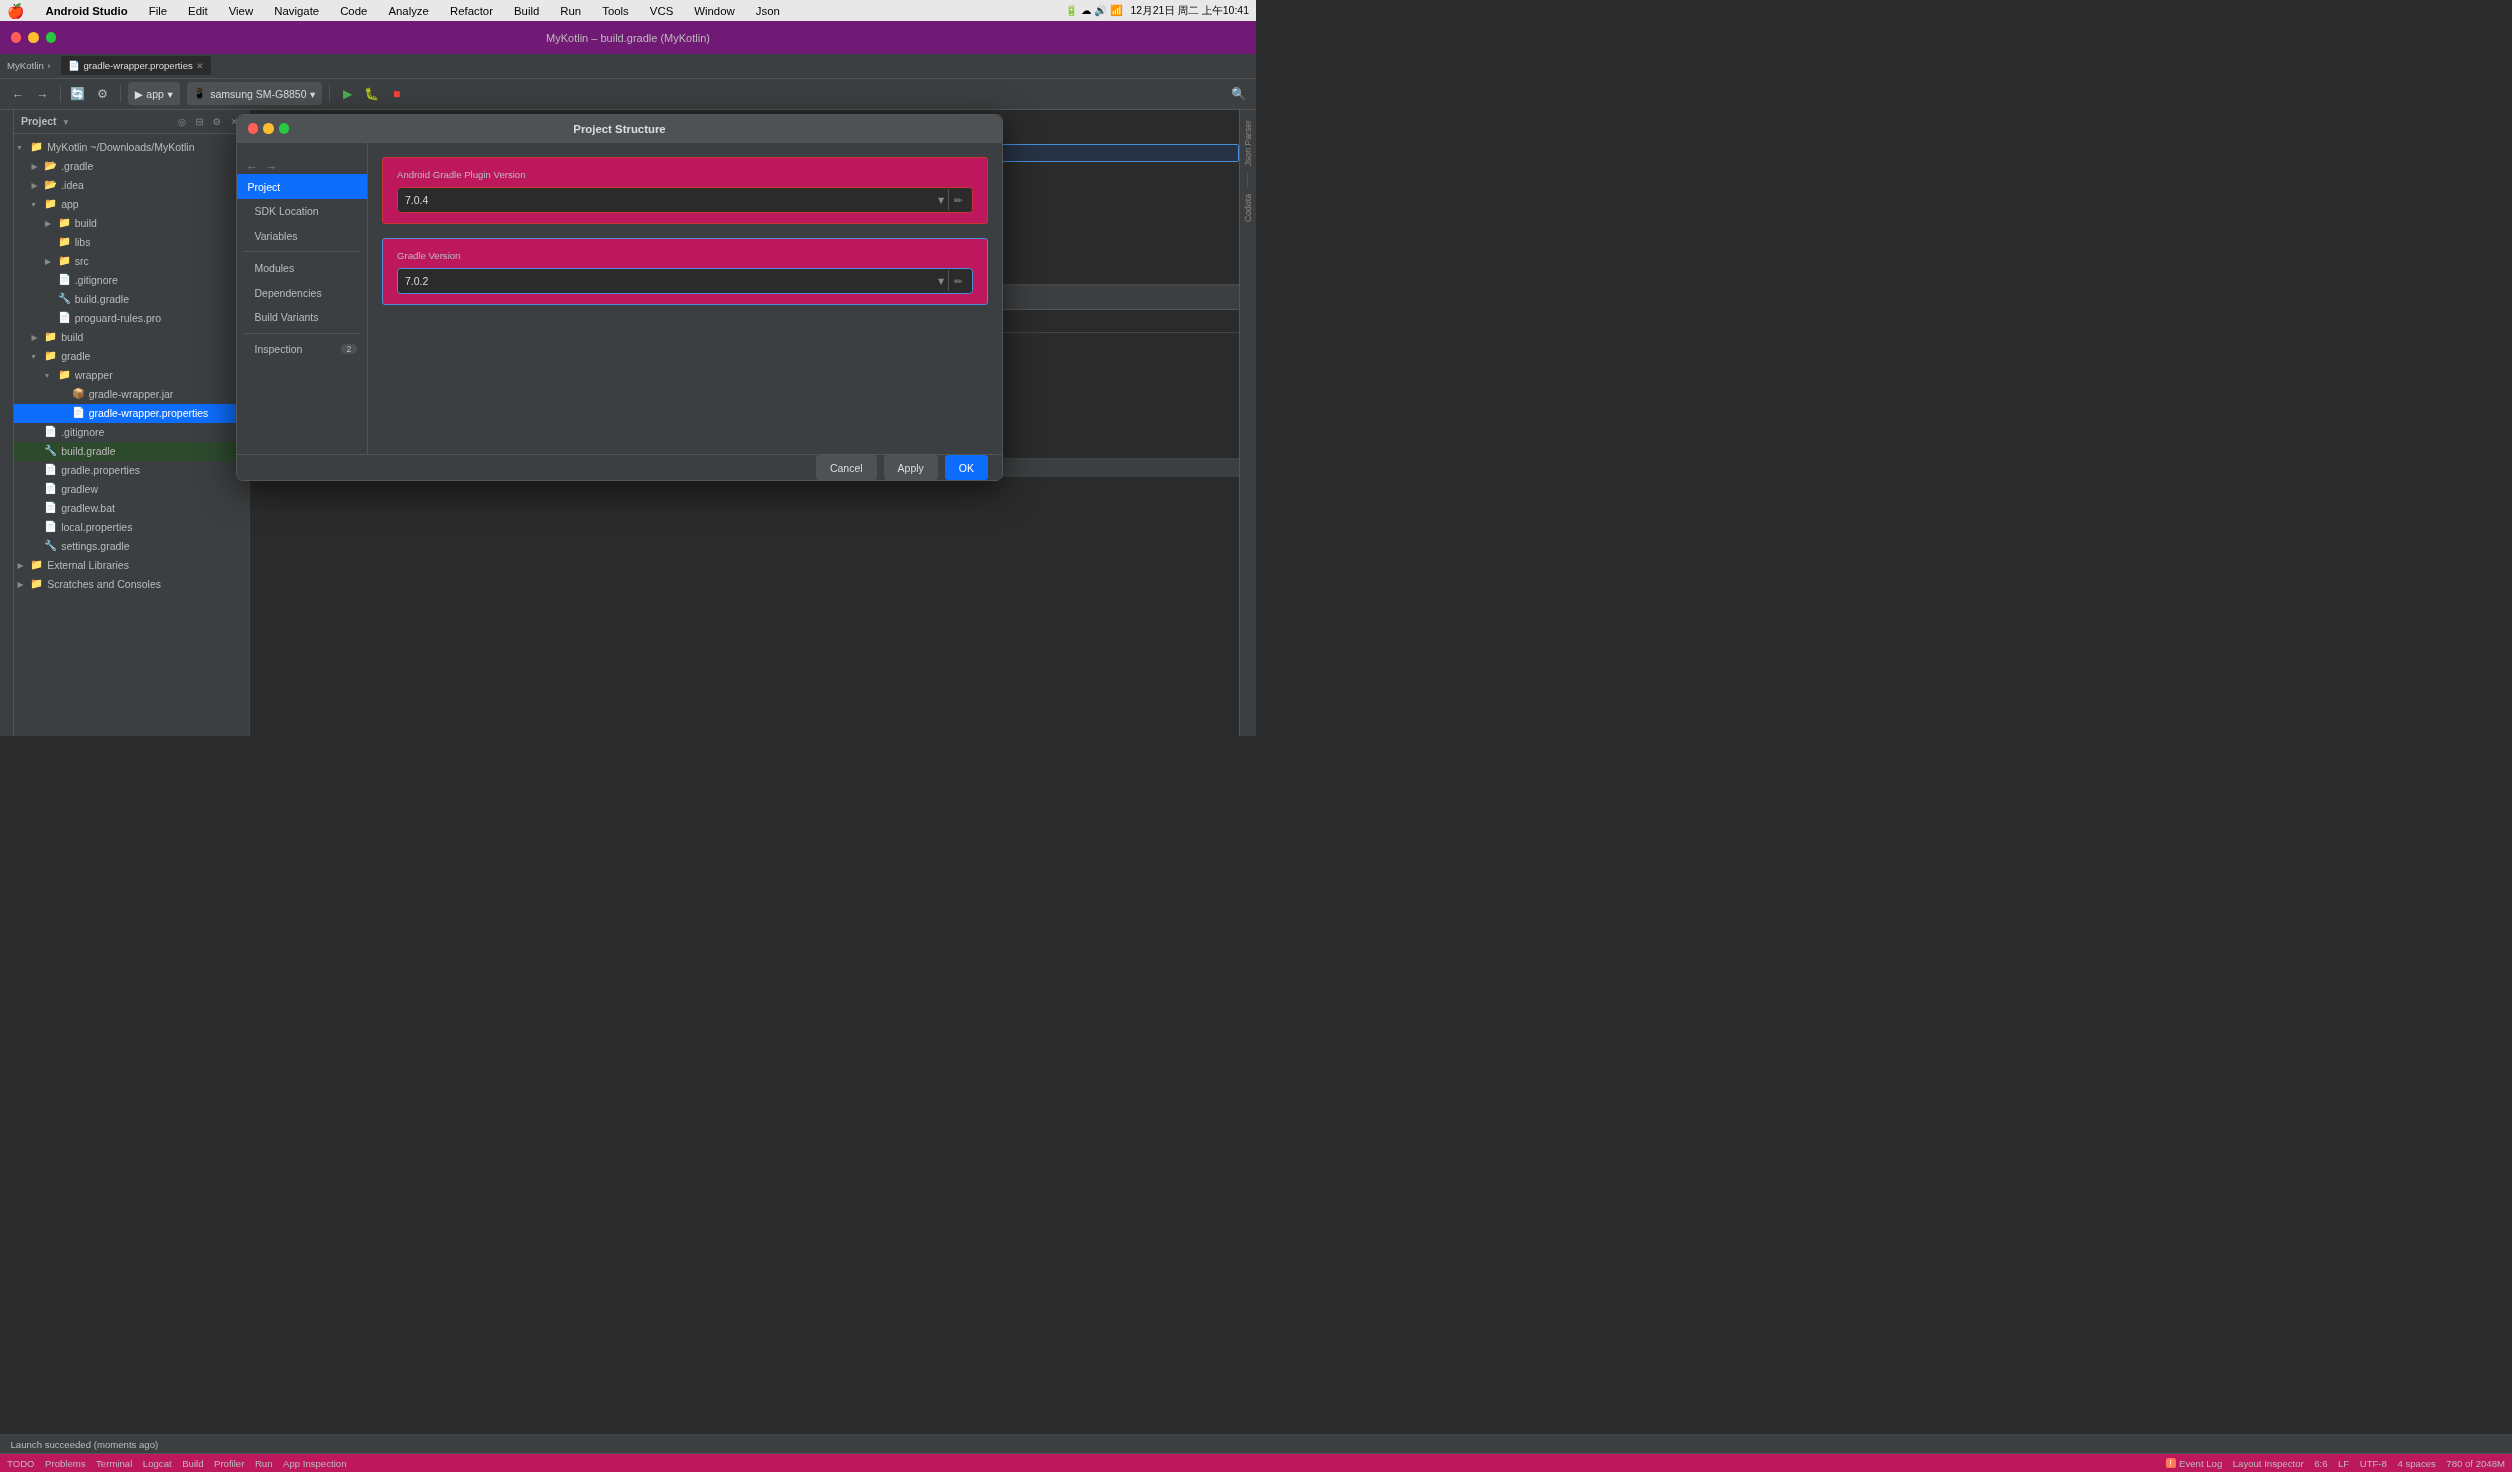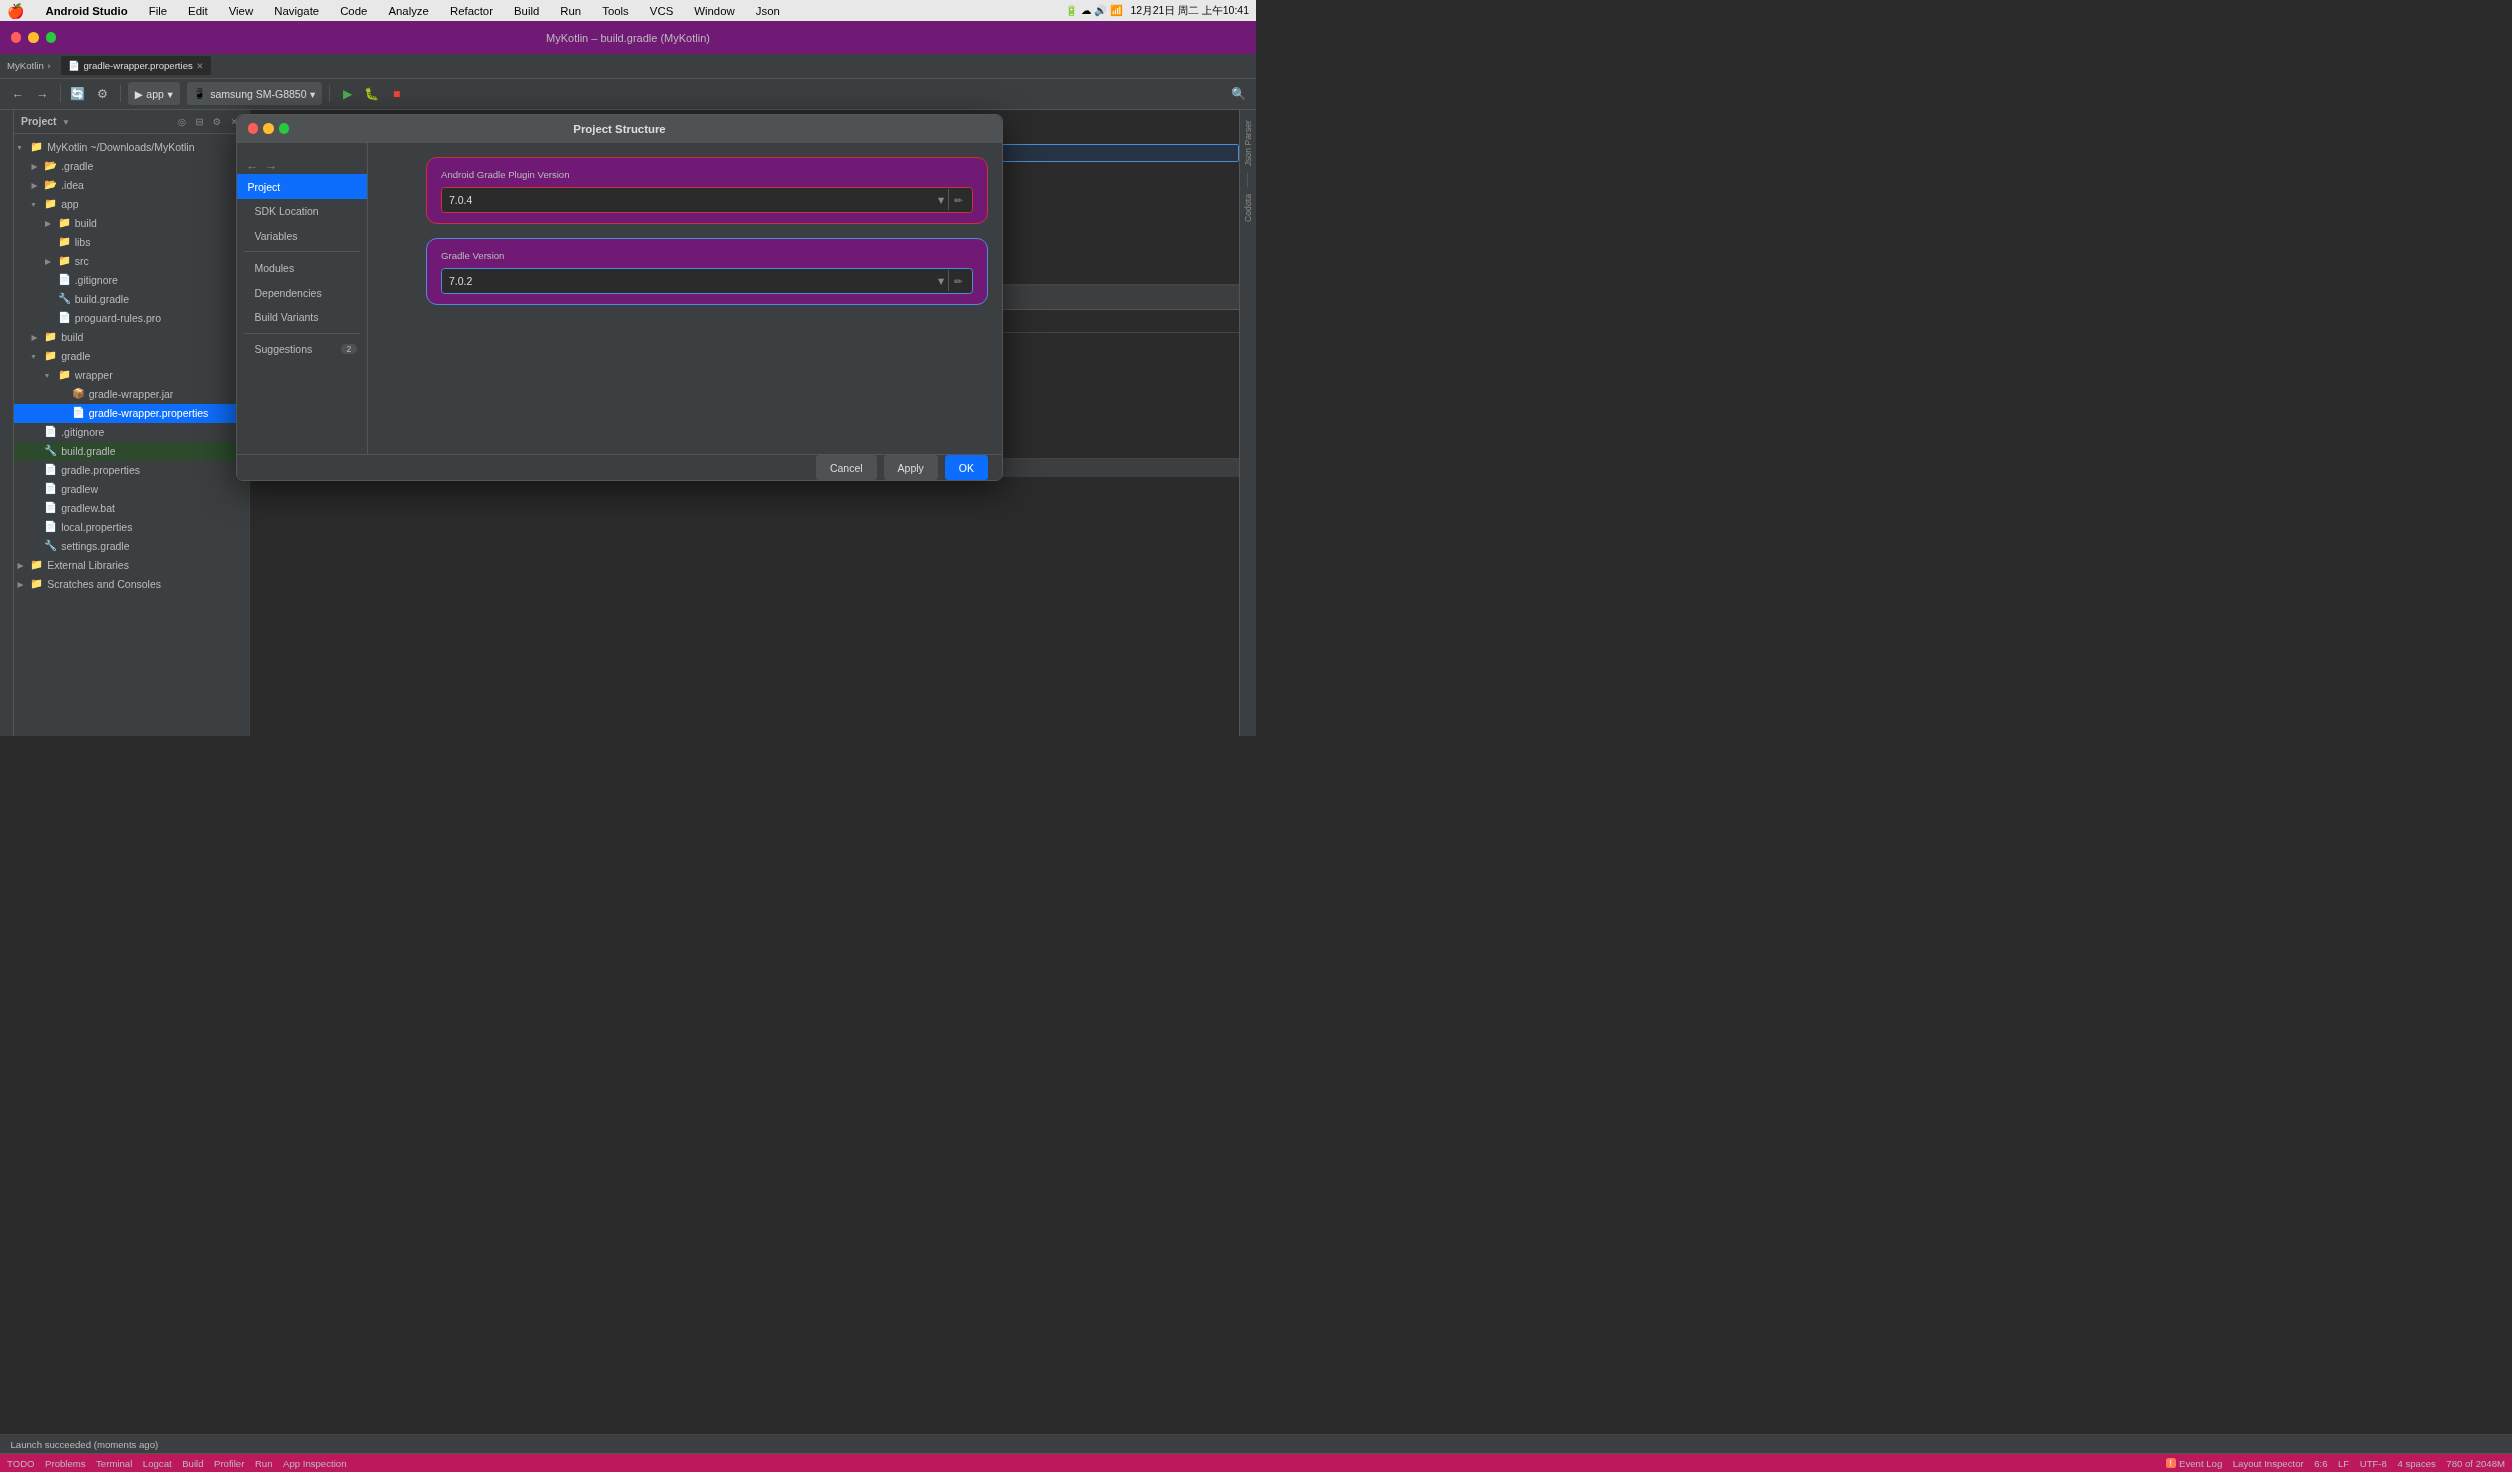--- a/index.html
+++ b/index.html
@@ -434,24 +434,23 @@
     .form-select-btn {
       width: 21px; height: 21px;
       display: flex; align-items: center; justify-content: center;
       color: #888;
       cursor: pointer;
       border-left: 0.9px solid #555;
       margin-left: 3.5px;
     }
 
     .field-box {
-      background: #701a75;
-      border-radius: 11px;
+      background: #be185d;
+      border-radius: 3px;
       padding: 10.5px 14px;
-      margin-left: 44px;
     }
     .field-box.red-outline { border: 1.7px solid #cc3333; }
     .field-box.blue-outline { border: 1.7px solid #4a90d9; }
 
     
     .dialog-footer {
       height: 26px;
       border-top: 0.9px solid #555;
       display: flex;
       align-items: center;
@@ -905,21 +904,21 @@
           <span>Modules</span>
         </div>
         <div class="dialog-nav-item sub">
           <span>Dependencies</span>
         </div>
         <div class="dialog-nav-item sub">
           <span>Build Variants</span>
         </div>
         <div class="dialog-nav-sep"></div>
         <div class="dialog-nav-item sub">
-          <span>Suggestions</span>
+          <span>Inspection</span>
           <span class="dialog-nav-badge">2</span>
         </div>
       </div>
 
       <div class="dialog-content">
 
         <div class="field-box red-outline">
           <div class="form-label">Android Gradle Plugin Version</div>
           <div style="margin-top:7px;">
             <div class="form-select-wrapper red-border">

